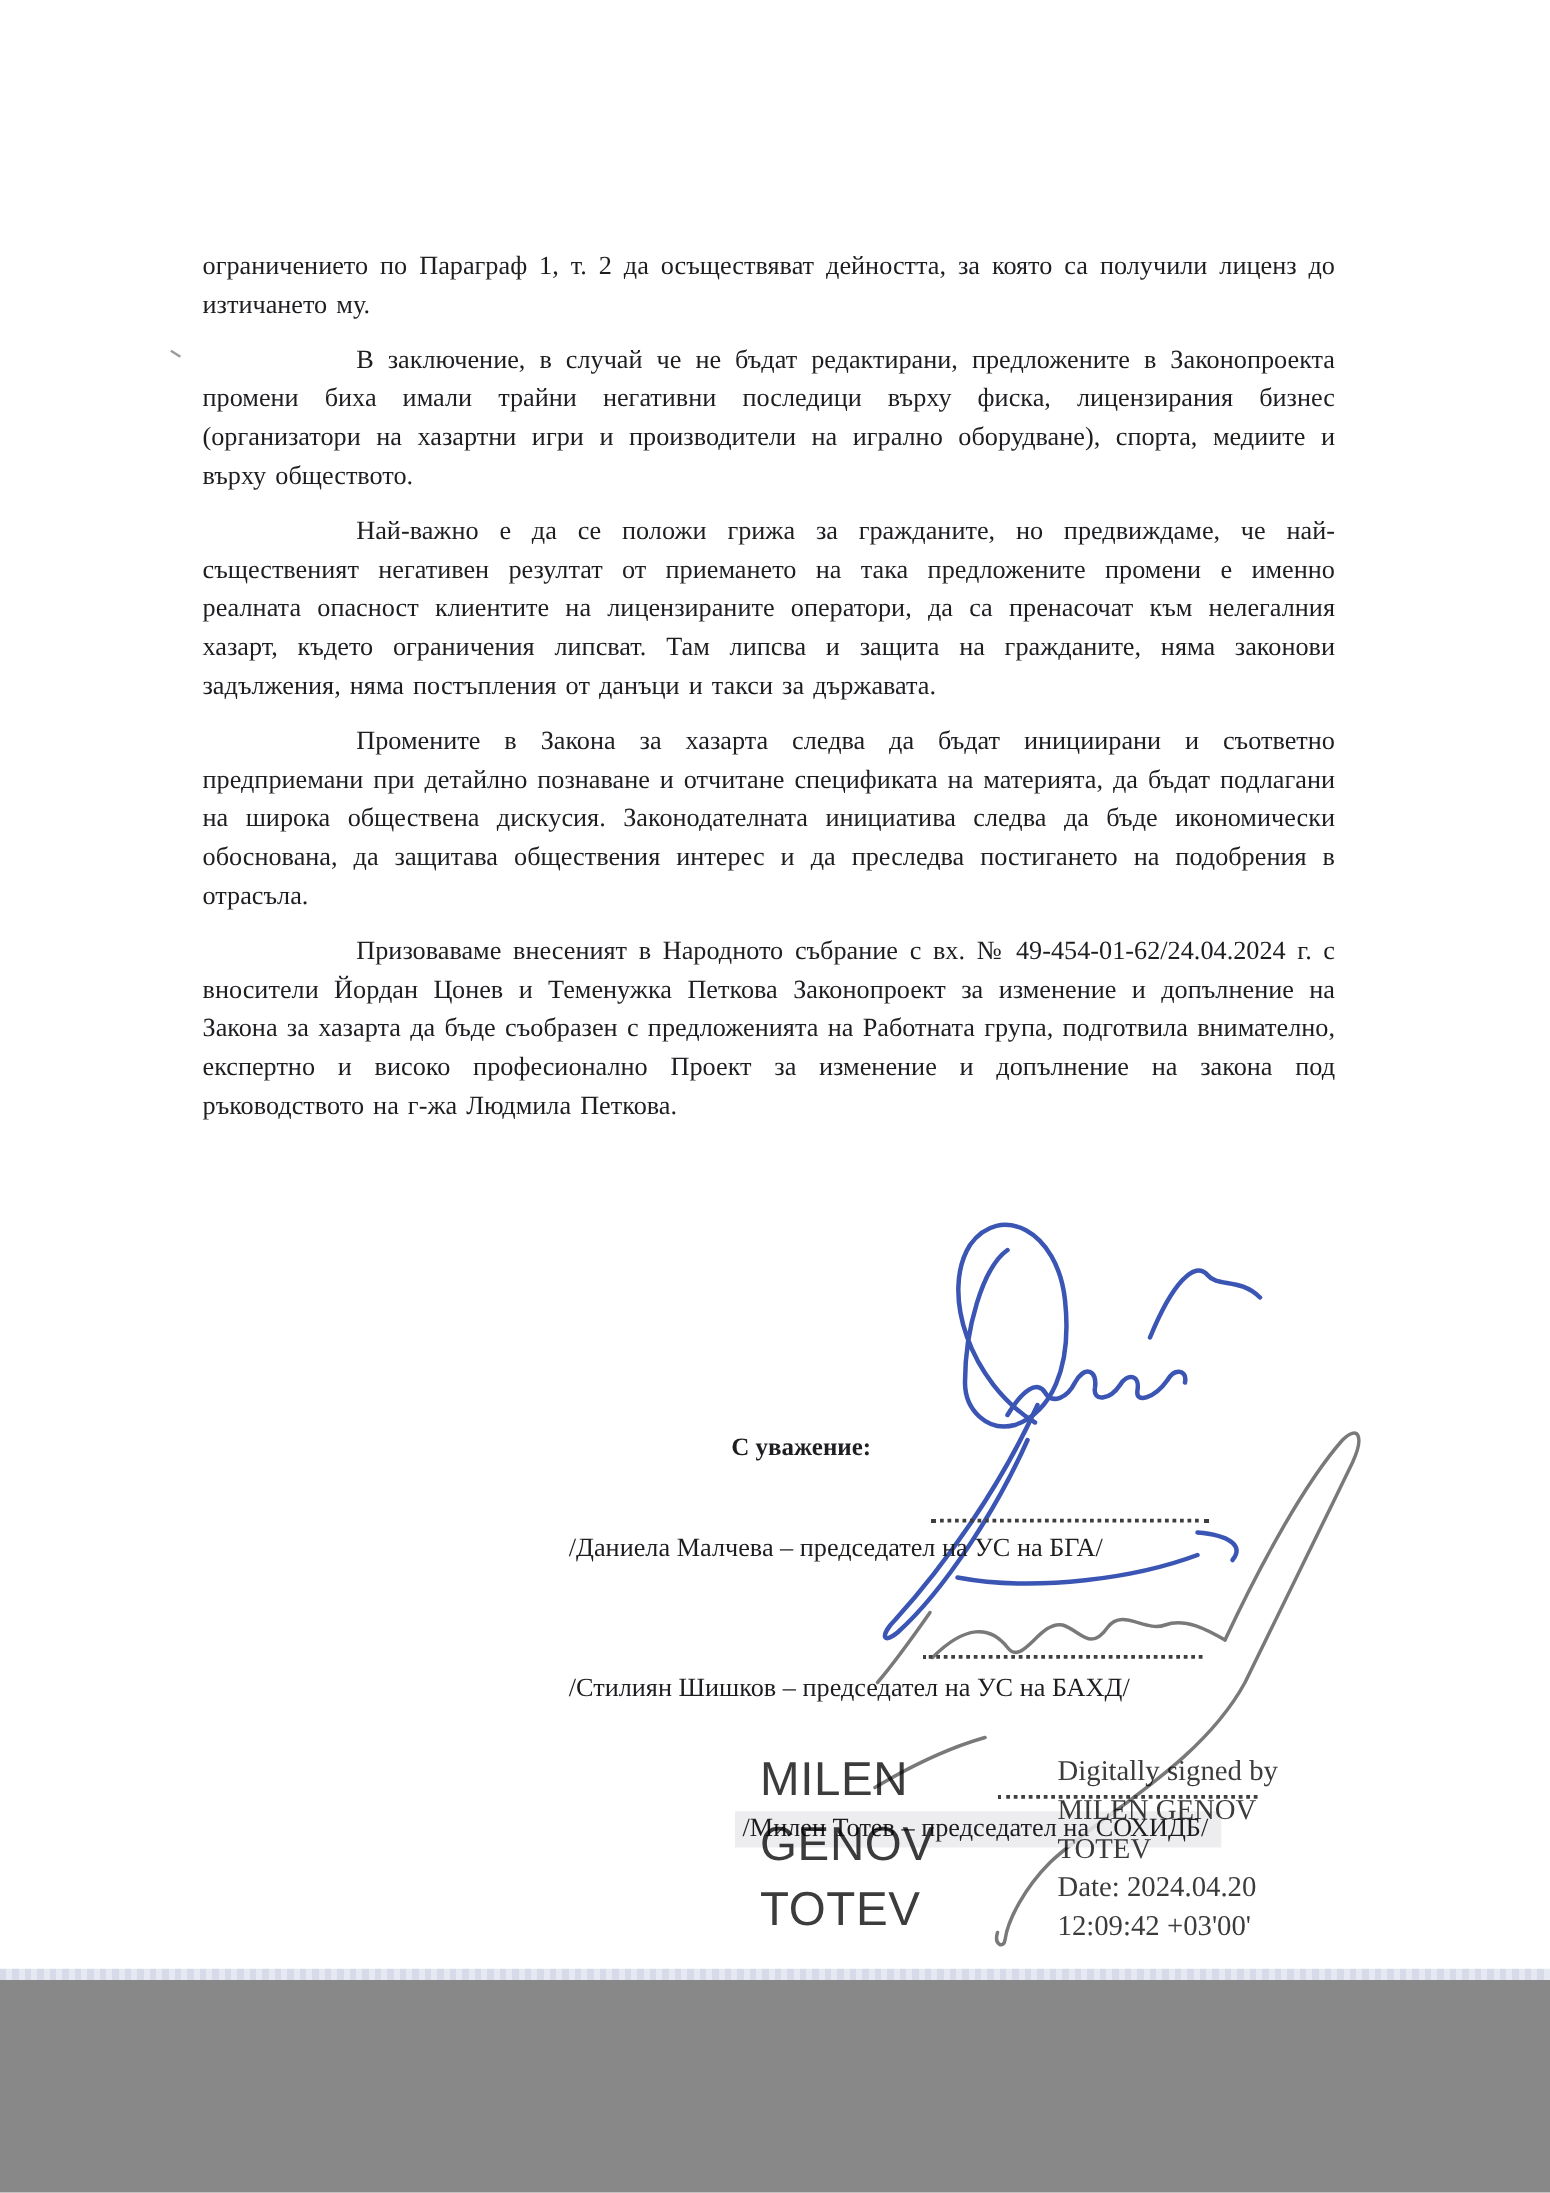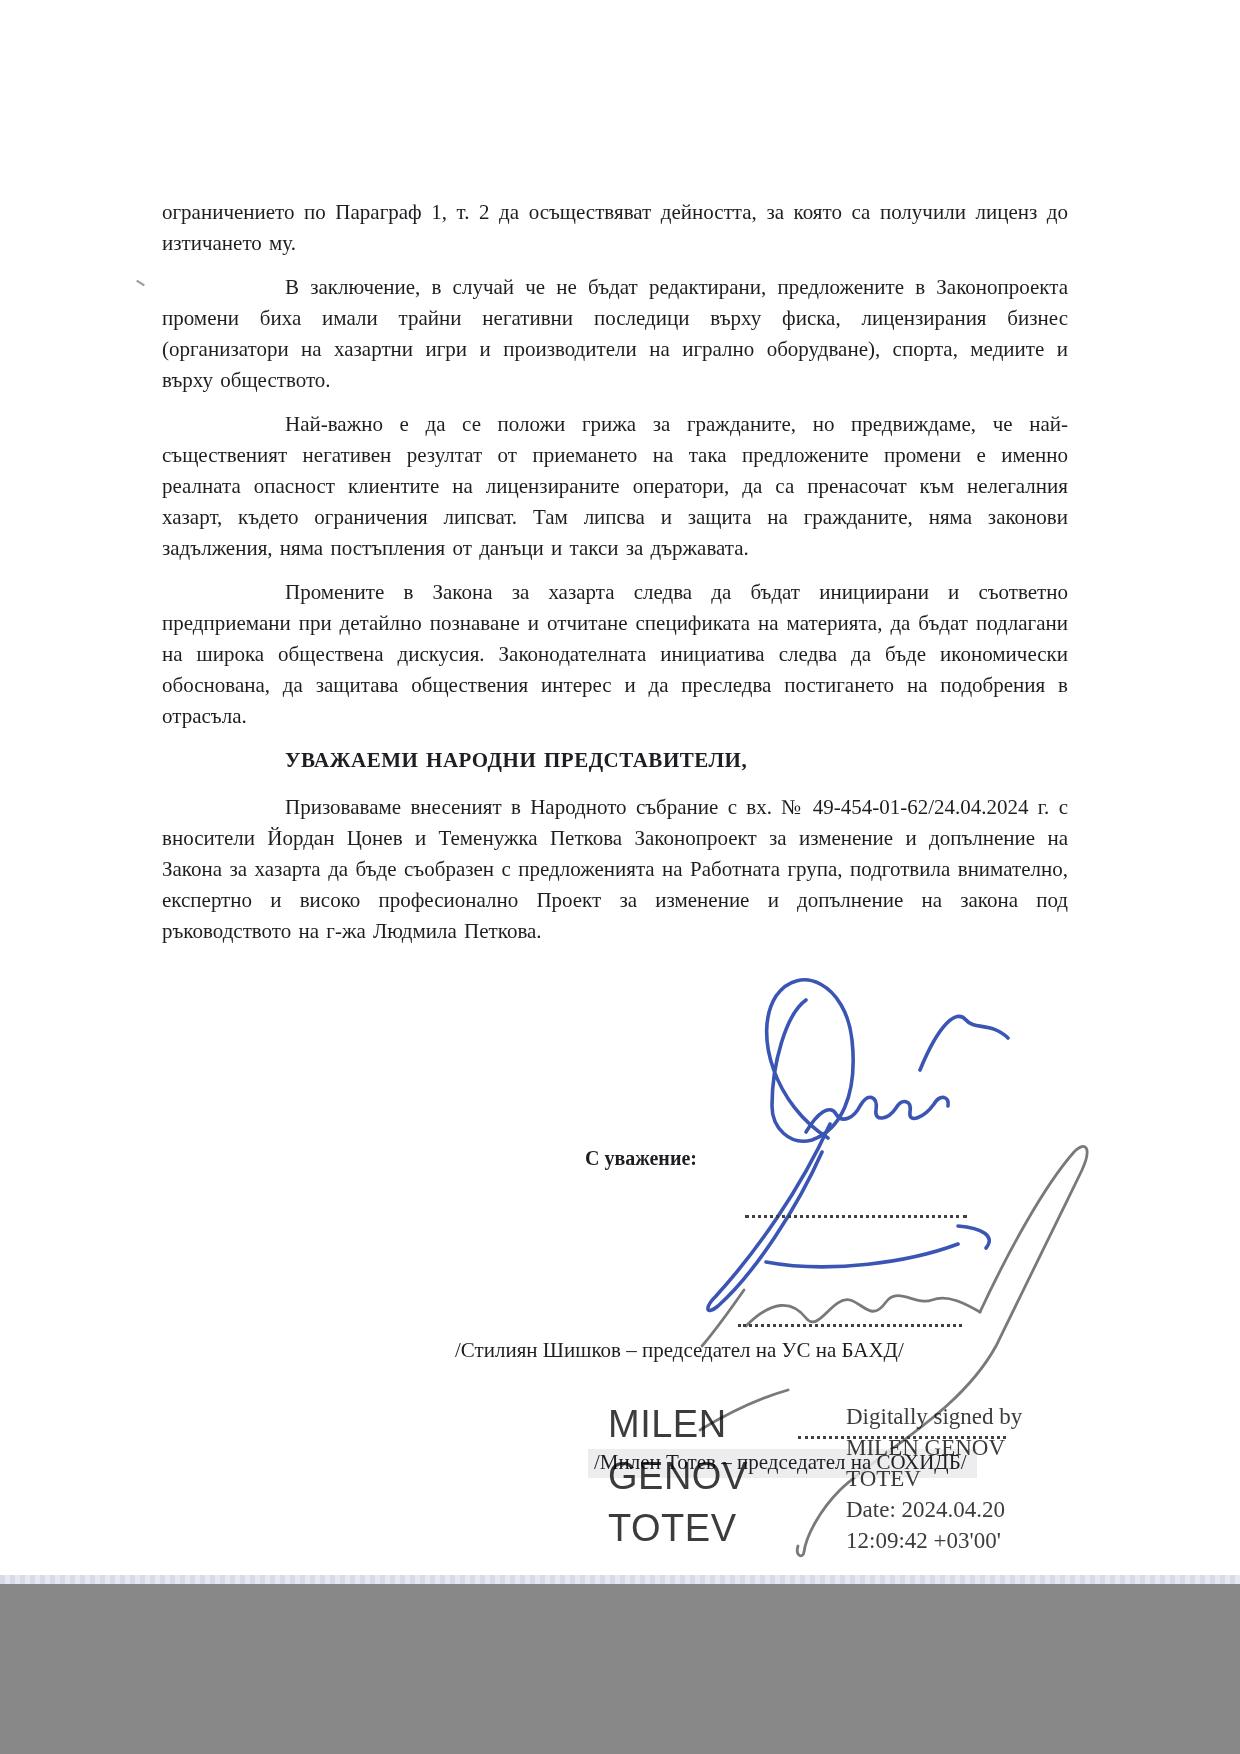--- a/index.html
+++ b/index.html
@@ -76,21 +76,20 @@
 
 <div class="page">
 
   <div class="stray-mark"></div>
 
   <div class="textcol">
     <p>ограничението по Параграф 1, т. 2 да осъществяват дейността, за която са получили лиценз до изтичането му.</p>
     <p class="indent">В заключение, в случай че не бъдат редактирани, предложените в Законопроекта промени биха имали трайни негативни последици върху фиска, лицензирания бизнес (организатори на хазартни игри и производители на игрално оборудване), спорта, медиите и върху обществото.</p>
     <p class="indent">Най-важно е да се положи грижа за гражданите, но предвиждаме, че най-същественият негативен резултат от приемането на така предложените промени е именно реалната опасност клиентите на лицензираните оператори, да са пренасочат към нелегалния хазарт, където ограничения липсват. Там липсва и защита на гражданите, няма законови задължения, няма постъпления от данъци и такси за държавата.</p>
     <p class="indent">Промените в Закона за хазарта следва да бъдат инициирани и съответно предприемани при детайлно познаване и отчитане спецификата на материята, да бъдат подлагани на широка обществена дискусия. Законодателната инициатива следва да бъде икономически обоснована, да защитава обществения интерес и да преследва постигането на подобрения в отрасъла.</p>
-    <p class="salutation">УВАЖАЕМИ НАРОДНИ ПРЕДСТАВИТЕЛИ,</p>
     <p class="indent">Призоваваме внесеният в Народното събрание с вх. № 49-454-01-62/24.04.2024 г. с вносители Йордан Цонев и Теменужка Петкова Законопроект за изменение и допълнение на Закона за хазарта да бъде съобразен с предложенията на Работната група, подготвила внимателно, експертно и високо професионално Проект за изменение и допълнение на закона под ръководството на г-жа Людмила Петкова.</p>
   </div>
 
   <div class="closing">С уважение:</div>
 
   <svg class="sig-svg sig-blue" width="400" height="360" viewBox="650 960 400 360">
     <g fill="none" stroke="#3b55b4" stroke-width="3.6" stroke-linecap="round">
       <path d="M 828 1138 C 776 1106, 752 1034, 776 996 C 800 962, 846 984, 852 1040 C 858 1096, 840 1130, 812 1140 C 790 1146, 772 1128, 772 1106 C 772 1064, 786 1014, 806 1000"></path>
       <path d="M 806 1132 C 818 1112, 830 1104, 836 1114 C 842 1124, 854 1118, 860 1106 C 868 1092, 878 1096, 876 1110 C 874 1122, 888 1120, 896 1108 C 902 1098, 912 1100, 910 1112 C 908 1124, 924 1118, 934 1104 C 940 1094, 950 1096, 948 1106"></path>
       <path d="M 920 1070 C 938 1026, 956 1008, 966 1020 C 974 1030, 992 1022, 1008 1038"></path>
@@ -106,20 +105,21 @@
       <path d="M 746 1326 C 772 1300, 792 1300, 806 1318 C 818 1334, 832 1296, 850 1300 C 864 1304, 872 1322, 886 1302 C 898 1286, 916 1306, 932 1300 C 948 1294, 966 1304, 980 1312"></path>
       <path d="M 980 1312 C 1008 1252, 1044 1186, 1074 1152 C 1086 1140, 1092 1148, 1082 1170 C 1050 1236, 1014 1308, 996 1346 C 960 1412, 880 1452, 840 1490 C 820 1510, 806 1536, 804 1552 C 803 1559, 795 1556, 798 1546"></path>
       <path d="M 700 1430 C 730 1412, 760 1398, 788 1390"></path>
     </g>
   </svg>
 
   <div class="dotline dot1"></div>
   <div class="dotline dot2"></div>
   <div class="dotline dot3"></div>
 
+  <div class="sig-caption cap1">/Даниела Малчева – председател на УС на БГА/</div>
   <div class="sig-caption cap2">/Стилиян Шишков – председател на УС на БАХД/</div>
   <div class="sig-caption cap3">/Милен Тотев – председател на СОХИДБ/</div>
 
   <div class="stamp">
     <div>MILEN</div>
     <div>GENOV</div>
     <div>TOTEV</div>
   </div>
 
   <div class="stamp-details">

